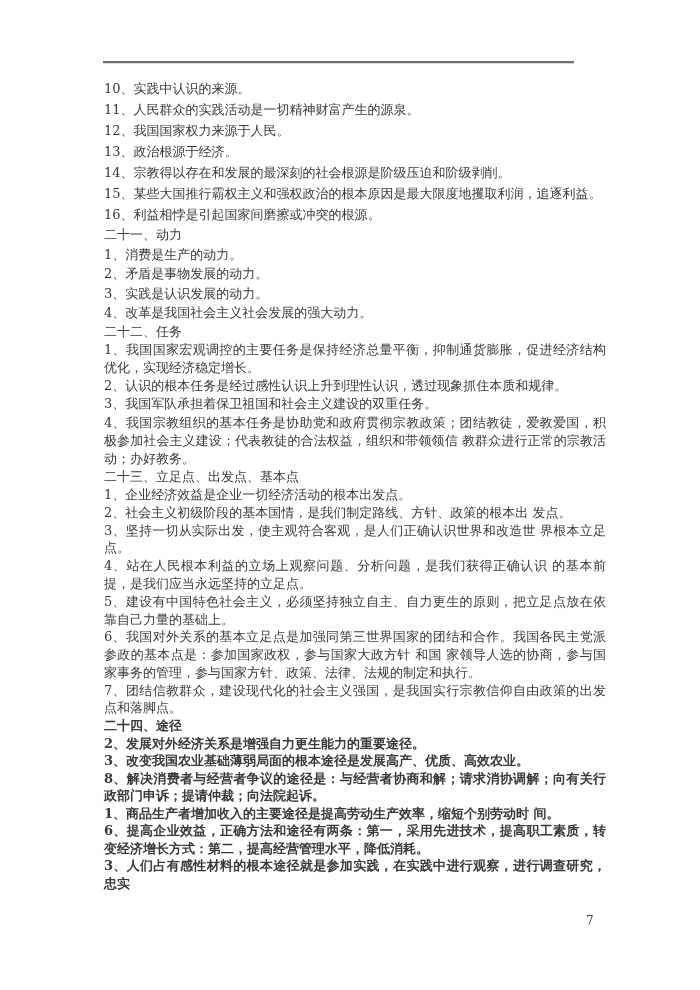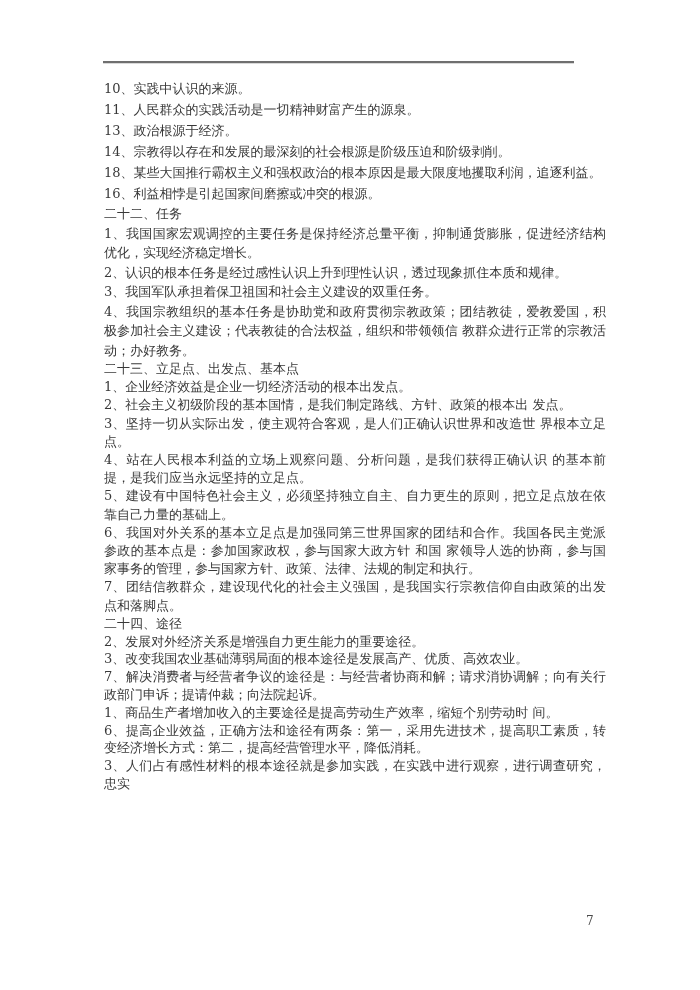--- a/index.html
+++ b/index.html
@@ -55,24 +55,32 @@
 </style>
 </head>
 <body>
 
 <div class="page">
   <div class="header-rule"></div>
   <div class="content" id="content">
       <div class="section">
         <p class="item">10、实践中认识的来源。</p>
         <p class="item">11、人民群众的实践活动是一切精神财富产生的源泉。</p>
+        <p class="item">12、我国国家权力来源于人民。</p>
         <p class="item">13、政治根源于经济。</p>
         <p class="item">14、宗教得以存在和发展的最深刻的社会根源是阶级压迫和阶级剥削。</p>
-        <p class="item">18、某些大国推行霸权主义和强权政治的根本原因是最大限度地攫取利润，追逐利益。</p>
+        <p class="item">15、某些大国推行霸权主义和强权政治的根本原因是最大限度地攫取利润，追逐利益。</p>
         <p class="item">16、利益相悖是引起国家间磨擦或冲突的根源。</p>
+      </div>
+      <div class="section">
+        <p class="heading">二十一、动力</p>
+        <p class="item">1、消费是生产的动力。</p>
+        <p class="item">2、矛盾是事物发展的动力。</p>
+        <p class="item">3、实践是认识发展的动力。</p>
+        <p class="item">4、改革是我国社会主义社会发展的强大动力。</p>
       </div>
       <div class="section">
         <p class="heading">二十二、任务</p>
         <p class="item">1、我国国家宏观调控的主要任务是保持经济总量平衡，抑制通货膨胀，促进经济结构优化，实现经济稳定增长。</p>
         <p class="item">2、认识的根本任务是经过感性认识上升到理性认识，透过现象抓住本质和规律。</p>
         <p class="item">3、我国军队承担着保卫祖国和社会主义建设的双重任务。</p>
         <p class="item">4、我国宗教组织的基本任务是协助党和政府贯彻宗教政策；团结教徒，爱教爱国，积极参加社会主义建设；代表教徒的合法权益，组织和带领领信 教群众进行正常的宗教活动；办好教务。</p>
       </div>
       <div class="section">
         <p class="heading">二十三、立足点、出发点、基本点</p>
@@ -81,20 +89,20 @@
         <p class="item">3、坚持一切从实际出发，使主观符合客观，是人们正确认识世界和改造世 界根本立足点。</p>
         <p class="item">4、站在人民根本利益的立场上观察问题、分析问题，是我们获得正确认识 的基本前提，是我们应当永远坚持的立足点。</p>
         <p class="item">5、建设有中国特色社会主义，必须坚持独立自主、自力更生的原则，把立足点放在依靠自己力量的基础上。</p>
         <p class="item">6、我国对外关系的基本立足点是加强同第三世界国家的团结和合作。我国各民主党派参政的基本点是：参加国家政权，参与国家大政方针 和国 家领导人选的协商，参与国家事务的管理，参与国家方针、政策、法律、法规的制定和执行。</p>
         <p class="item">7、团结信教群众，建设现代化的社会主义强国，是我国实行宗教信仰自由政策的出发点和落脚点。</p>
       </div>
       <div class="section">
         <p class="heading">二十四、途径</p>
         <p class="item">2、发展对外经济关系是增强自力更生能力的重要途径。</p>
         <p class="item">3、改变我国农业基础薄弱局面的根本途径是发展高产、优质、高效农业。</p>
-        <p class="item">7、解决消费者与经营者争议的途径是：与经营者协商和解；请求消协调解；向有关行政部门申诉；提请仲裁；向法院起诉。</p>
+        <p class="item">8、解决消费者与经营者争议的途径是：与经营者协商和解；请求消协调解；向有关行政部门申诉；提请仲裁；向法院起诉。</p>
         <p class="item">1、商品生产者增加收入的主要途径是提高劳动生产效率，缩短个别劳动时 间。</p>
         <p class="item">6、提高企业效益，正确方法和途径有两条：第一，采用先进技术，提高职工素质，转变经济增长方式：第二，提高经营管理水平，降低消耗。</p>
         <p class="item">3、人们占有感性材料的根本途径就是参加实践，在实践中进行观察，进行调查研究，忠实</p>
       </div>
     </div>
   <div class="page-number">7</div>
 </div>
 
 </body></html>

